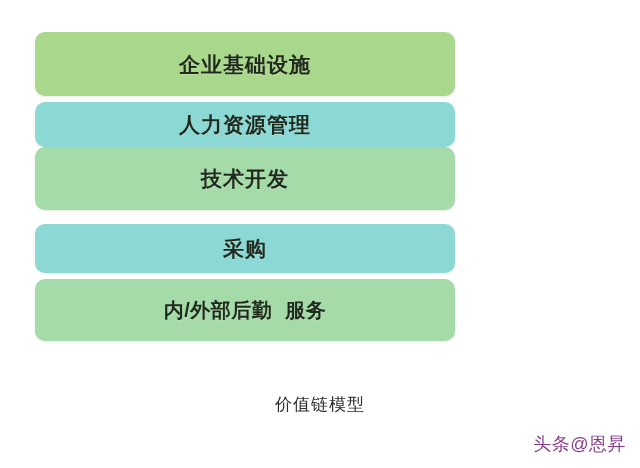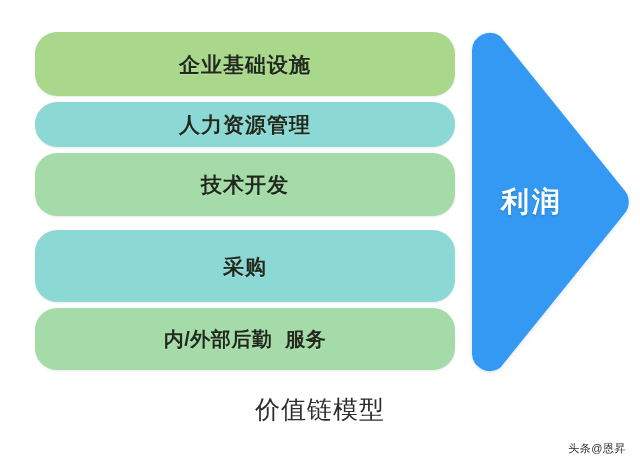--- a/index.html
+++ b/index.html
@@ -28,32 +28,32 @@
     top: 32px;
     width: 420px;
     height: 340px;
     display: flex;
     flex-direction: column;
     justify-content: flex-start;
   }
 
   .activity-bar {
     position: relative;
-    border-radius: 22px;
+    border-radius: 10px;
     box-sizing: border-box;
     display: flex;
     align-items: center;
     justify-content: center;
     box-shadow: 0 1px 2px rgba(120, 140, 120, 0.18);
   }
 
   .bar-support-1 { height: 64px; margin-bottom: 6px; }
-  .bar-support-2 { height: 45px; margin-bottom: 6px; }
+  .bar-support-2 { height: 45px; }
   .bar-support-3 { height: 63px; margin-bottom: 14px; }
-  .bar-support-4 { height: 72px; margin-bottom: 6px; }
+  .bar-support-4 { height: 49px; margin-bottom: 6px; }
   .bar-primary   { height: 62px; }
 
   .bar-label {
     font-size: 21px;
     font-weight: 700;
     color: #1f2a1c;
     letter-spacing: 1px;
     line-height: 1;
     white-space: nowrap;
     text-shadow: 0 1px 0 rgba(255,255,255,0.25);
@@ -104,33 +104,33 @@
     pointer-events: none;
   }
 
   
   .diagram-caption {
     position: absolute;
     left: 0;
     top: 393px;
     width: 640px;
     text-align: center;
-    font-size: 25px;
+    font-size: 17px;
     font-weight: 400;
     color: #2c2c2c;
     letter-spacing: 1px;
   }
 
   
   .watermark {
     position: absolute;
     right: 14px;
     bottom: 12px;
-    font-size: 11px;
-    color: #000000;
+    font-size: 18px;
+    color: #701a75;
     letter-spacing: 0.5px;
     opacity: 0.85;
     white-space: nowrap;
   }
 </style>
 </head>
 <body>
 
 <div id="diagram-root">
 
@@ -154,30 +154,18 @@
 
     <div class="activity-bar bar-primary" style="background: rgb(164, 219, 168);">
       <span class="bar-label primary-row">
         <span class="primary-item">内/外部后勤</span>
         <span class="primary-item">服务</span>
       </span>
     </div>
 
   </div>
 
-  <div class="profit-arrow-wrap">
-    <svg class="profit-arrow-svg" viewBox="0 0 170 348" xmlns="http://www.w3.org/2000/svg">
-      <path id="arrow-shape" d="M 6 22
-               A 18 18 0 0 1 34 8
-               L 159 163
-               a 18 18 0 0 1 0 22
-               L 34 340
-               A 18 18 0 0 1 6 326
-               Z" fill="#3399f2"></path>
-    </svg>
-    <div class="profit-label" style="color: rgb(255, 255, 255);">利润</div>
-  </div>
 
   <div class="diagram-caption">价值链模型</div>
 
   <div class="watermark">头条@恩昇</div>
 
 </div>
 
 </body></html>

